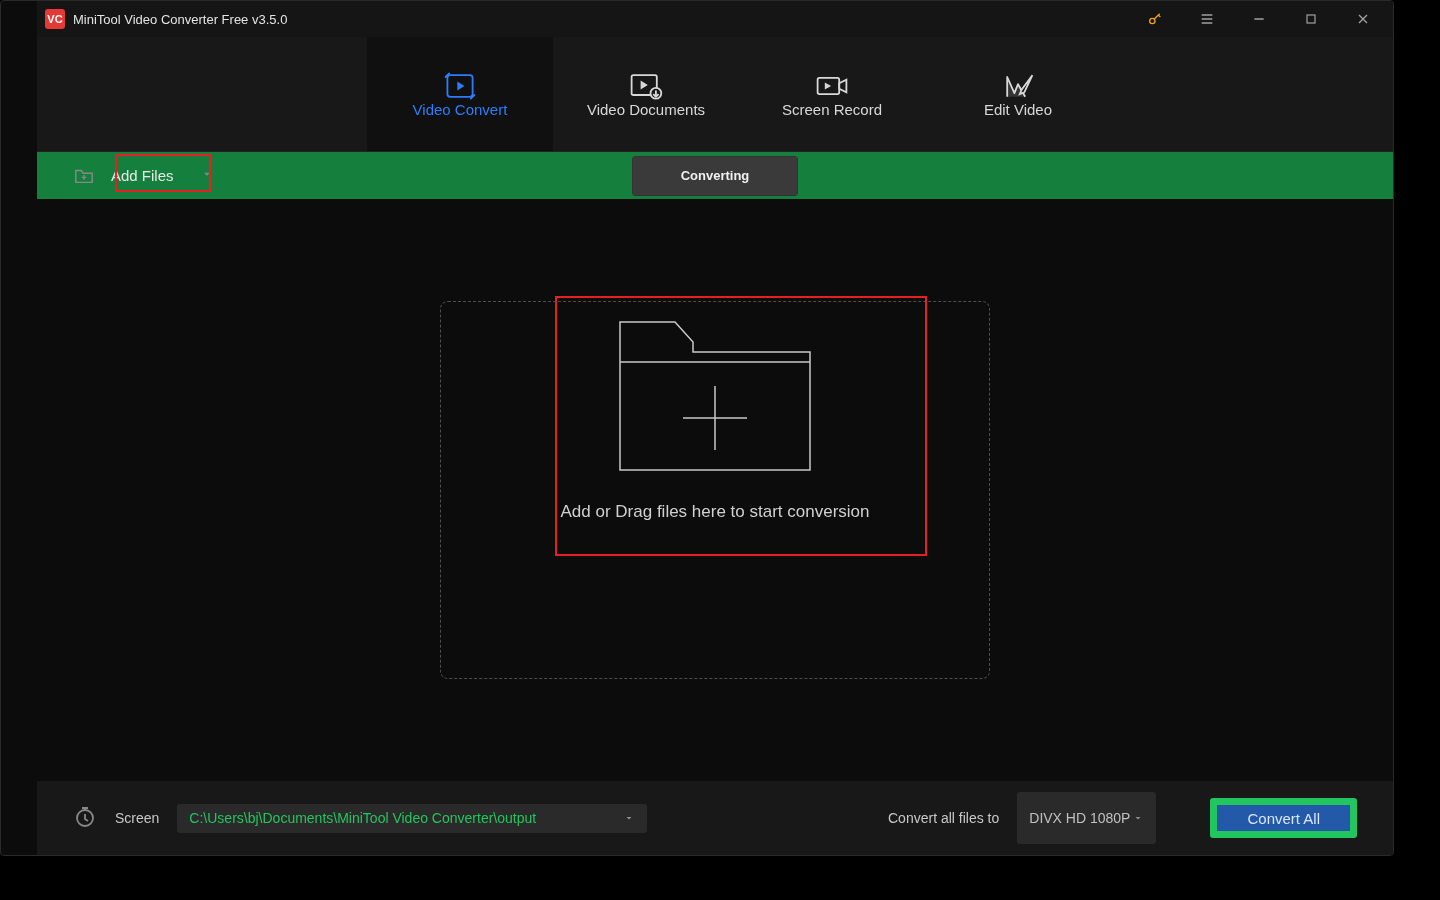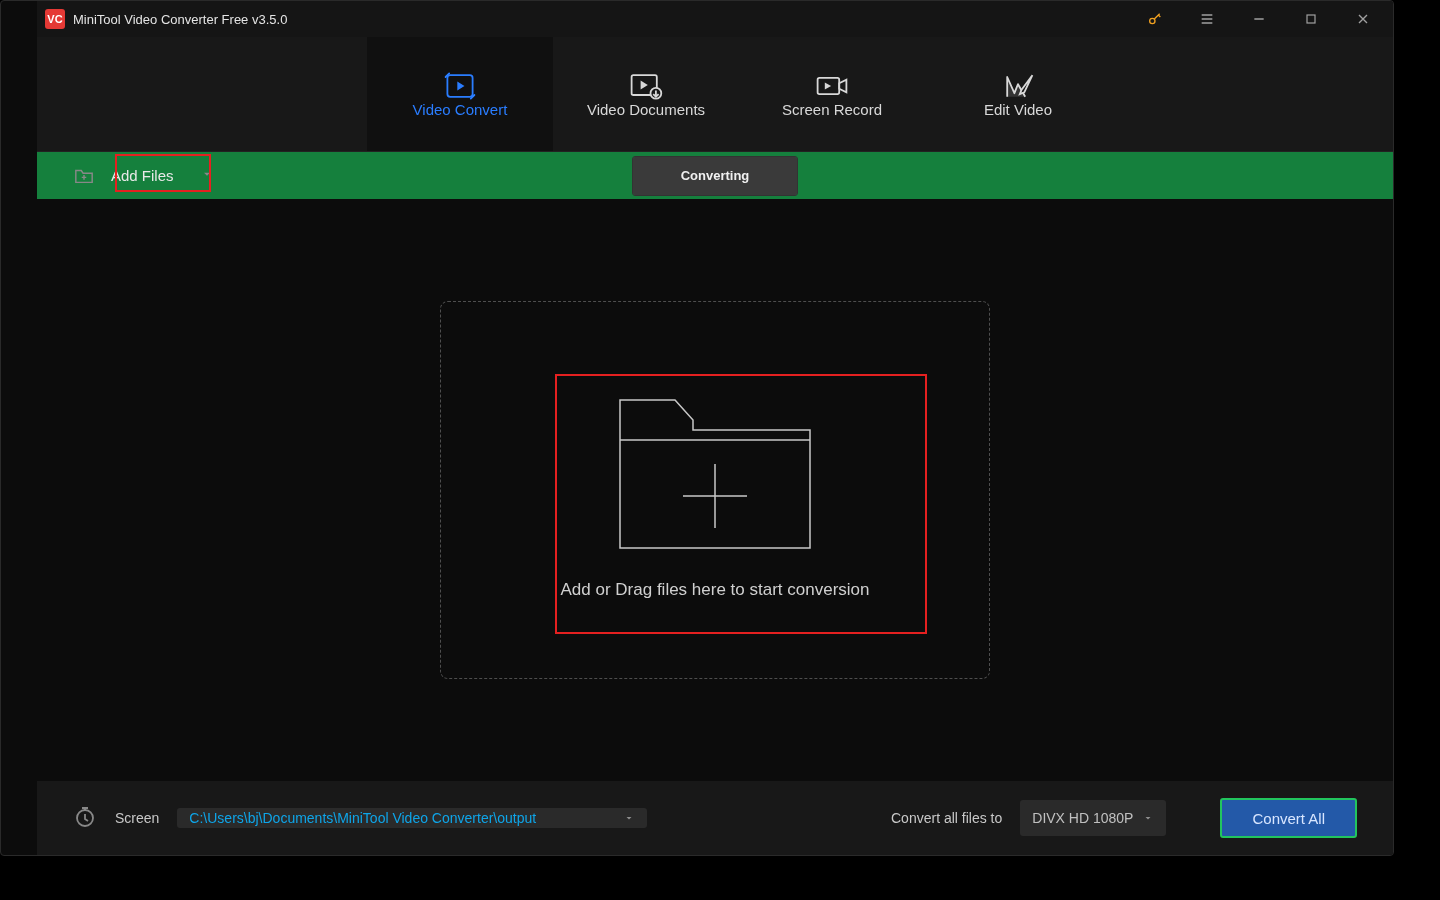--- a/index.html
+++ b/index.html
@@ -64,52 +64,52 @@
     color: #8a8a8a; font-size: 13px; cursor: pointer;
   }
   .tab-pill.active { background: #3a3a3a; color: #f0f0f0; font-weight: 600; }
   
   .content {
     flex: 1; background: #0c0c0c; position: relative; display: flex;
     align-items: center; justify-content: center;
   }
   .drop-zone {
     width: 550px; height: 378px; border: 1px dashed #4e4e4e; border-radius: 8px;
-    display: flex; flex-direction: column; align-items: center; justify-content: center;
+    display: flex; flex-direction: column; align-items: center; justify-content: flex-start;
     gap: 32px; position: relative;
   }
   .drop-inner {
     display: flex; flex-direction: column; align-items: center; gap: 30px;
     position: relative;
   }
   .drop-text { color: #d0d0d0; font-size: 17px; }
   .hl-drop {
     left: 500px; top: 55px; width: 370px; height: 262px;
   }
   
   .bottom-bar {
     height: 74px; background: #181818; display: flex; align-items: center;
     padding: 0 36px; gap: 18px; color: #c8c8c8; font-size: 14px;
   }
   .output-timer-icon { color: #888; }
   .output-select {
-    flex: 0 0 470px; height: 20px; background: #2a2a2a; border-radius: 3px;
-    display: flex; align-items: center; padding: 0 12px; color: #0ea5e9;
+    flex: 0 0 470px; height: 29px; background: #2a2a2a; border-radius: 3px;
+    display: flex; align-items: center; padding: 0 12px; color: #22c55e;
     font-size: 14px; cursor: pointer; justify-content: space-between;
   }
   .bottom-spacer { flex: 1; }
   .format-select {
-    height: 36px; background: #2a2a2a; border-radius: 3px; padding: 0 12px;
-    display: flex; align-items: center; gap: 9px; color: #c0c0c0;
+    height: 52px; background: #2a2a2a; border-radius: 3px; padding: 0 12px;
+    display: flex; align-items: center; gap: 2px; color: #c0c0c0;
     font-size: 14px; cursor: pointer;
   }
   .convert-all-btn {
     height: 40px; padding: 0 30px; background: #2359a8; color: #d8e6ff;
     border-radius: 3px; display: flex; align-items: center; justify-content: center;
-    font-size: 15px; cursor: pointer; margin-left: 36px; border: 2px solid #22c55e;
+    font-size: 15px; cursor: pointer; margin-left: 36px; border: 7px solid #22c55e;
   }
 </style>
 </head>
 <body>
 
 <div class="window">
 
   <div class="titlebar">
     <div class="app-logo">VC</div>
     <div>MiniTool Video Converter Free v3.5.0</div>

